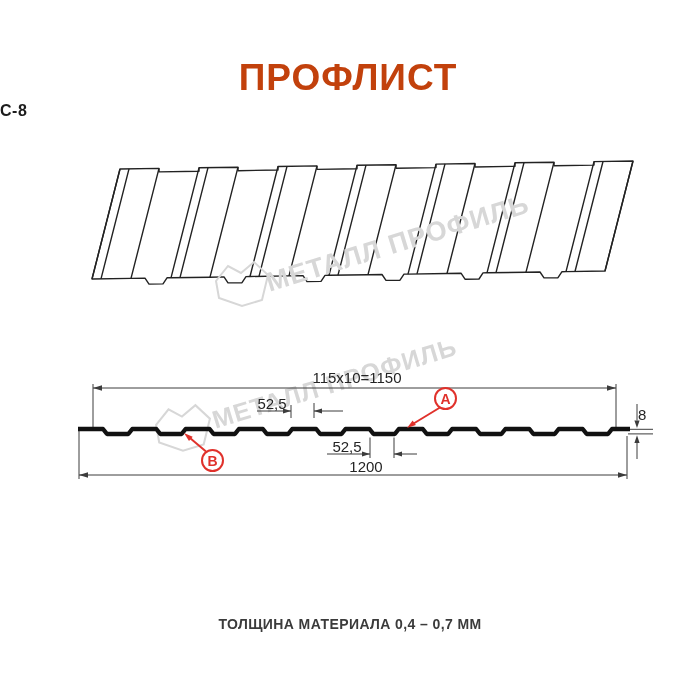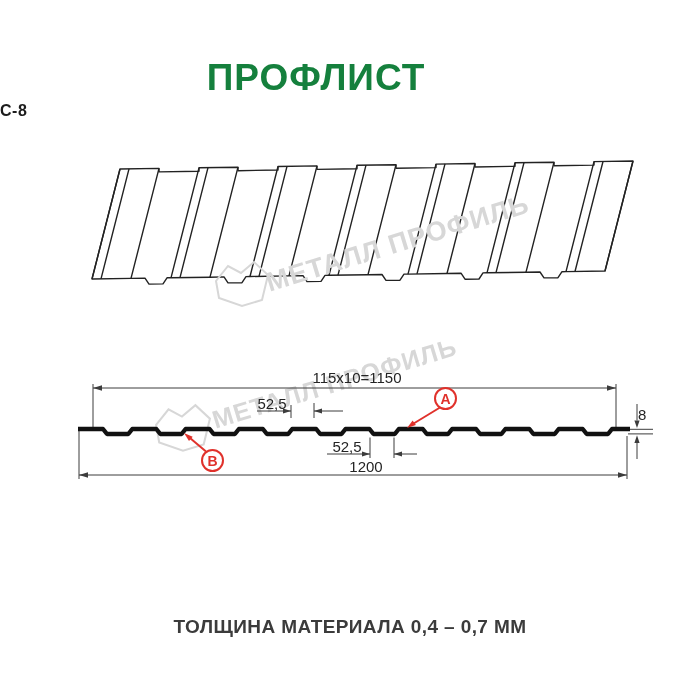--- a/index.html
+++ b/index.html
@@ -1,23 +1,23 @@
 <!DOCTYPE html>
 <html><head>
 <meta charset="utf-8">
 <style>
   html,body{margin:0;padding:0;background:#fff;width:700px;height:700px;overflow:hidden;
     font-family:"Liberation Sans", sans-serif;}
   .stage{position:relative;width:700px;height:700px;background:#fff;}
   .abs{position:absolute;}
   .page-title{left:0;top:57px;width:632px;text-align:center;font-size:37px;font-weight:bold;
-    letter-spacing:1px;color:#15803d;z-index:6;}
+    letter-spacing:1px;color:#c2410c;z-index:6;padding-left:32px;}
   .product-code{left:0;top:102px;width:700px;text-align:left;font-size:16px;font-weight:bold;
     letter-spacing:.5px;color:#1c1c1c;z-index:6;}
-  .footer-note{left:0;top:616px;width:700px;text-align:center;font-size:19px;font-weight:600;
+  .footer-note{left:0;top:616px;width:700px;text-align:center;font-size:14px;font-weight:600;
     letter-spacing:.4px;color:#3b3b3b;z-index:6;}
   svg.layer{left:0;top:0;z-index:1;}
   svg.layer.section{z-index:3;}
   .wm{z-index:2;color:#d7d7d7;font-weight:bold;white-space:nowrap;}
   .wm-text1{left:267px;top:268px;font-size:27px;letter-spacing:1px;
     transform:rotate(-17deg);transform-origin:left center;}
   .wm-text2{left:213px;top:406px;font-size:25px;letter-spacing:1px;
     transform:rotate(-17deg);transform-origin:left center;}
   .dim{z-index:4;font-size:15px;color:#242424;text-align:center;line-height:15px;}
   .dim-1150{left:299px;top:370px;width:116px;}

